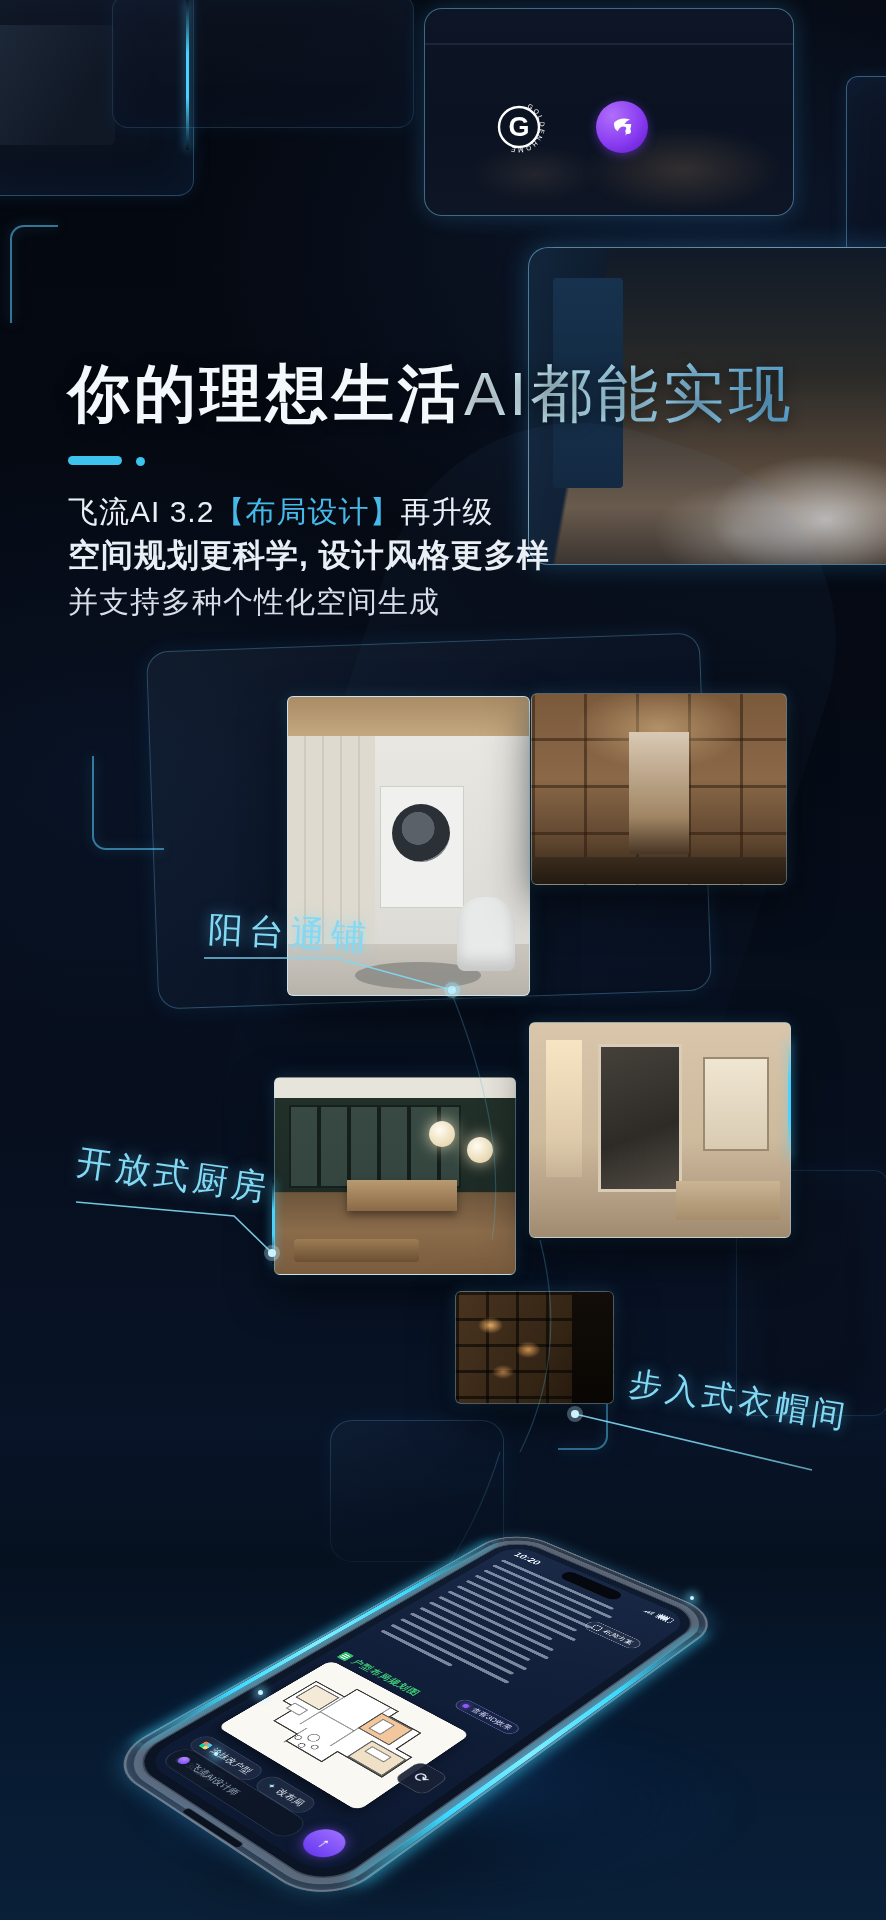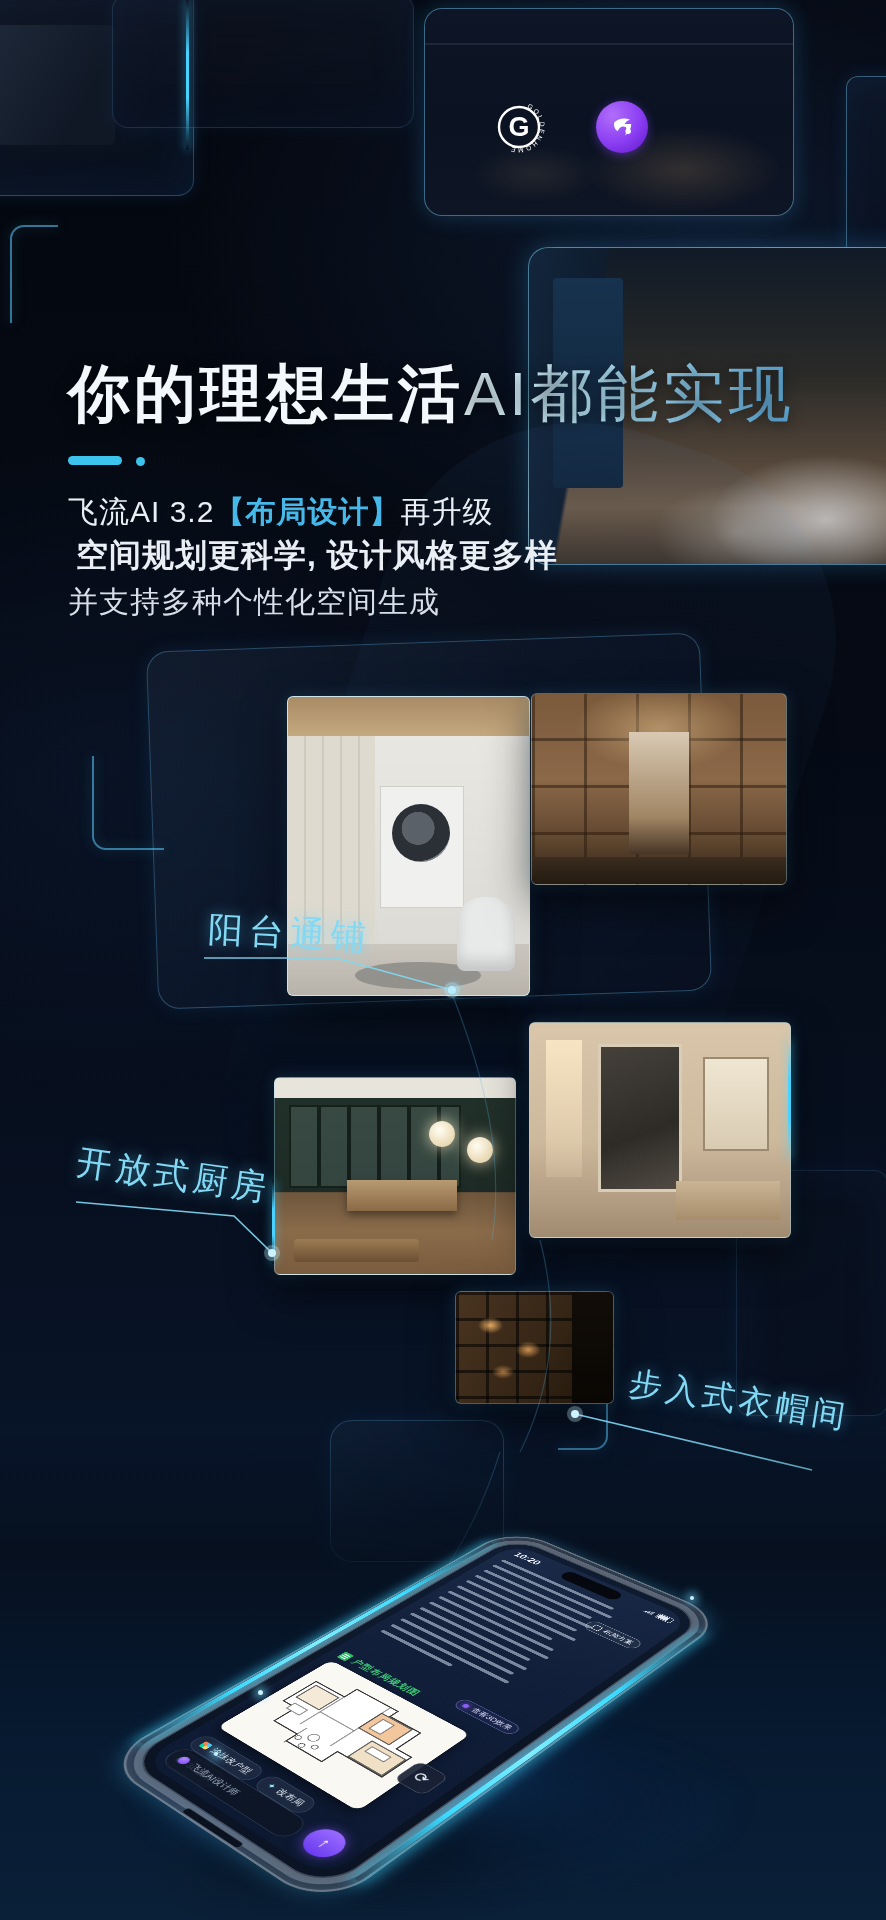--- a/index.html
+++ b/index.html
@@ -114,22 +114,22 @@
   
   .title{position:absolute;left:68px;color:#f3f8fc;font-size:62px;font-weight:700;letter-spacing:4px;
     text-shadow:0 2px 14px rgba(0,0,0,.55);white-space:nowrap;}
   .t1{top:262px;} .t2{top:352px;}
   .t-accent{font-weight:400;background:linear-gradient(90deg,#e8f7fd 0%,#b9e6f6 35%,#5fb0e2 100%);
     -webkit-background-clip:text;background-clip:text;color:transparent;}
   .dash{left:68px;top:456px;width:54px;height:9px;border-radius:5px;background:#3cc3ee;}
   .dash-dot{left:136px;top:457px;width:9px;height:9px;border-radius:50%;background:#3cc3ee;}
   .sub{position:absolute;left:68px;color:#e9eff5;white-space:nowrap;letter-spacing:1px;}
   .s1{top:492px;font-size:30px;font-weight:400;}
-  .s1 .cy{color:#45b9ea;font-weight:700;margin-top:32px;}
-  .s2{top:534px;font-size:32px;font-weight:700;margin-left:8px;}
+  .s1 .cy{color:#45b9ea;font-weight:400;margin-top:32px;}
+  .s2{top:534px;font-size:32px;font-weight:700;}
   .s3{top:582px;font-size:30px;color:#d8dfe8;}
   
   .callout{position:absolute;color:#82d9f4;text-shadow:0 0 14px rgba(90,210,255,.55);white-space:nowrap;}
   .co-balcony{left:208px;top:910px;font-size:35px;letter-spacing:6px;transform:rotate(3deg);}
   .co-kitchen{left:76px;top:1152px;font-size:35px;letter-spacing:4px;transform:rotate(8deg);}
   .co-closet{left:628px;top:1378px;font-size:33px;letter-spacing:4px;transform:rotate(9deg);}
   .decor-svg{position:absolute;left:0;top:0;pointer-events:none;}
   
   .desk{left:0;top:1430px;width:886px;height:490px;
     background:linear-gradient(180deg,rgba(4,8,16,0) 0%,rgba(5,14,26,.7) 26%,#06182e 55%,#092granite 0, #0a2038 100%);

